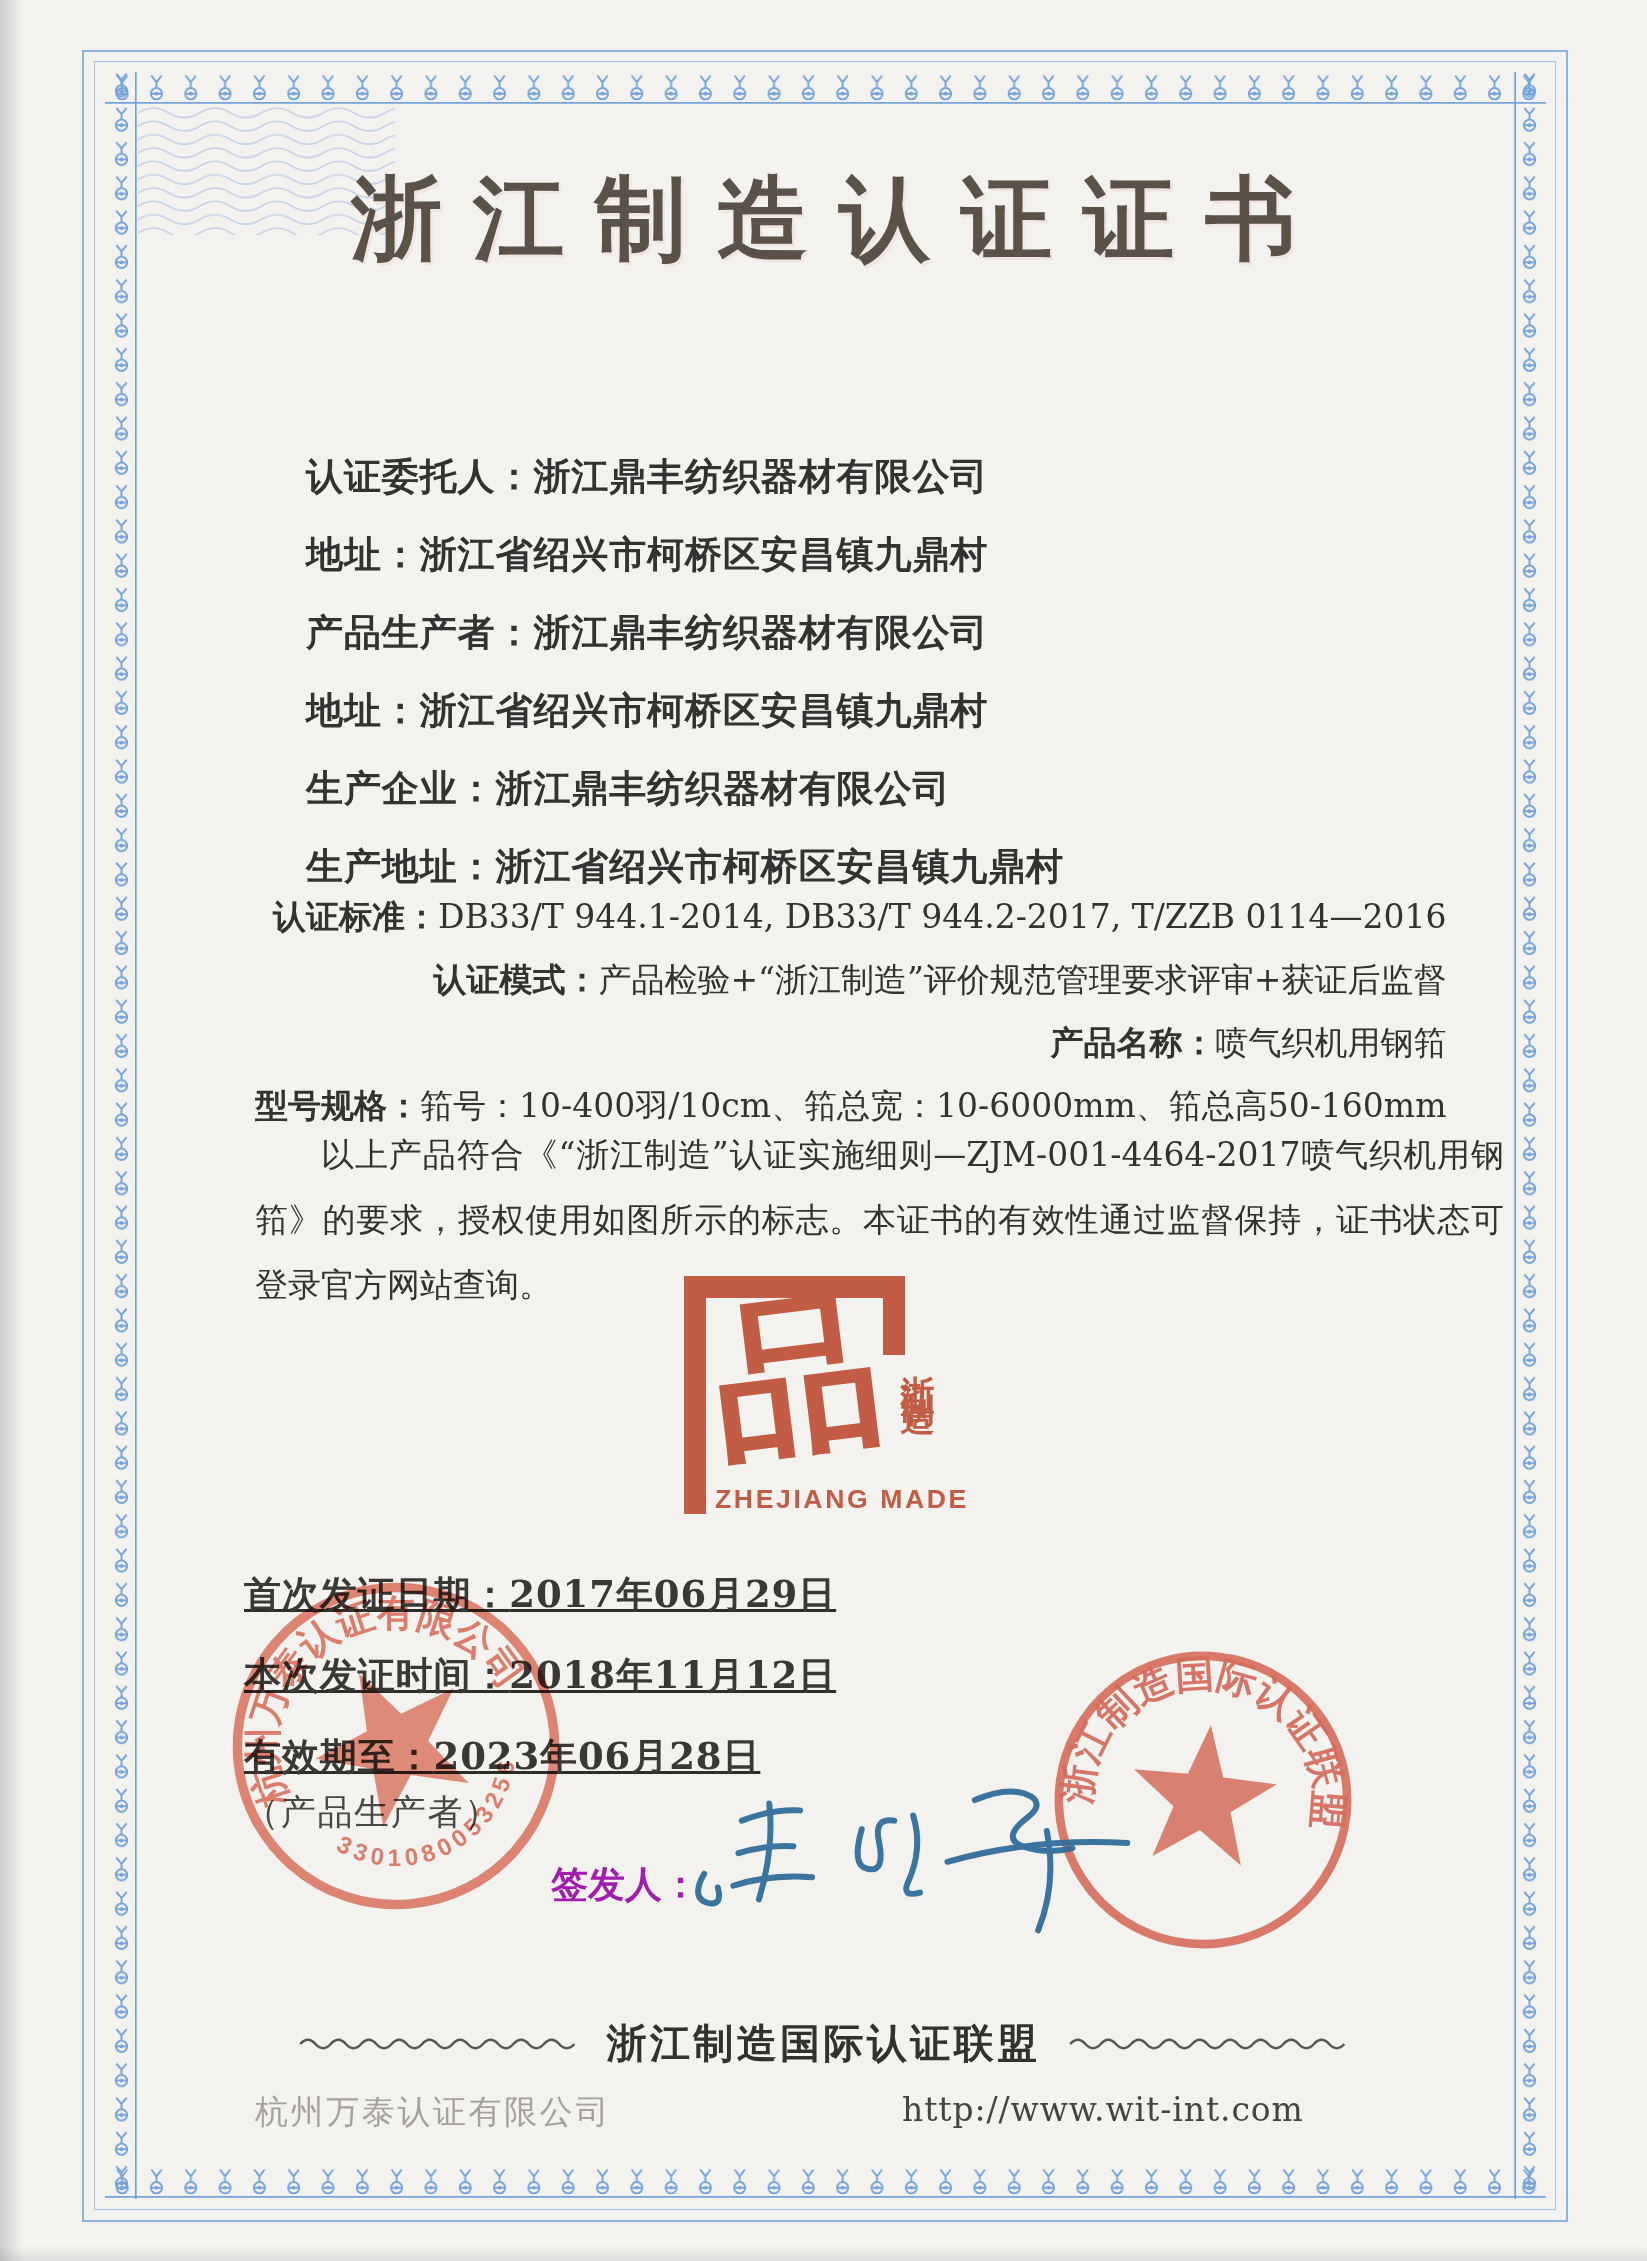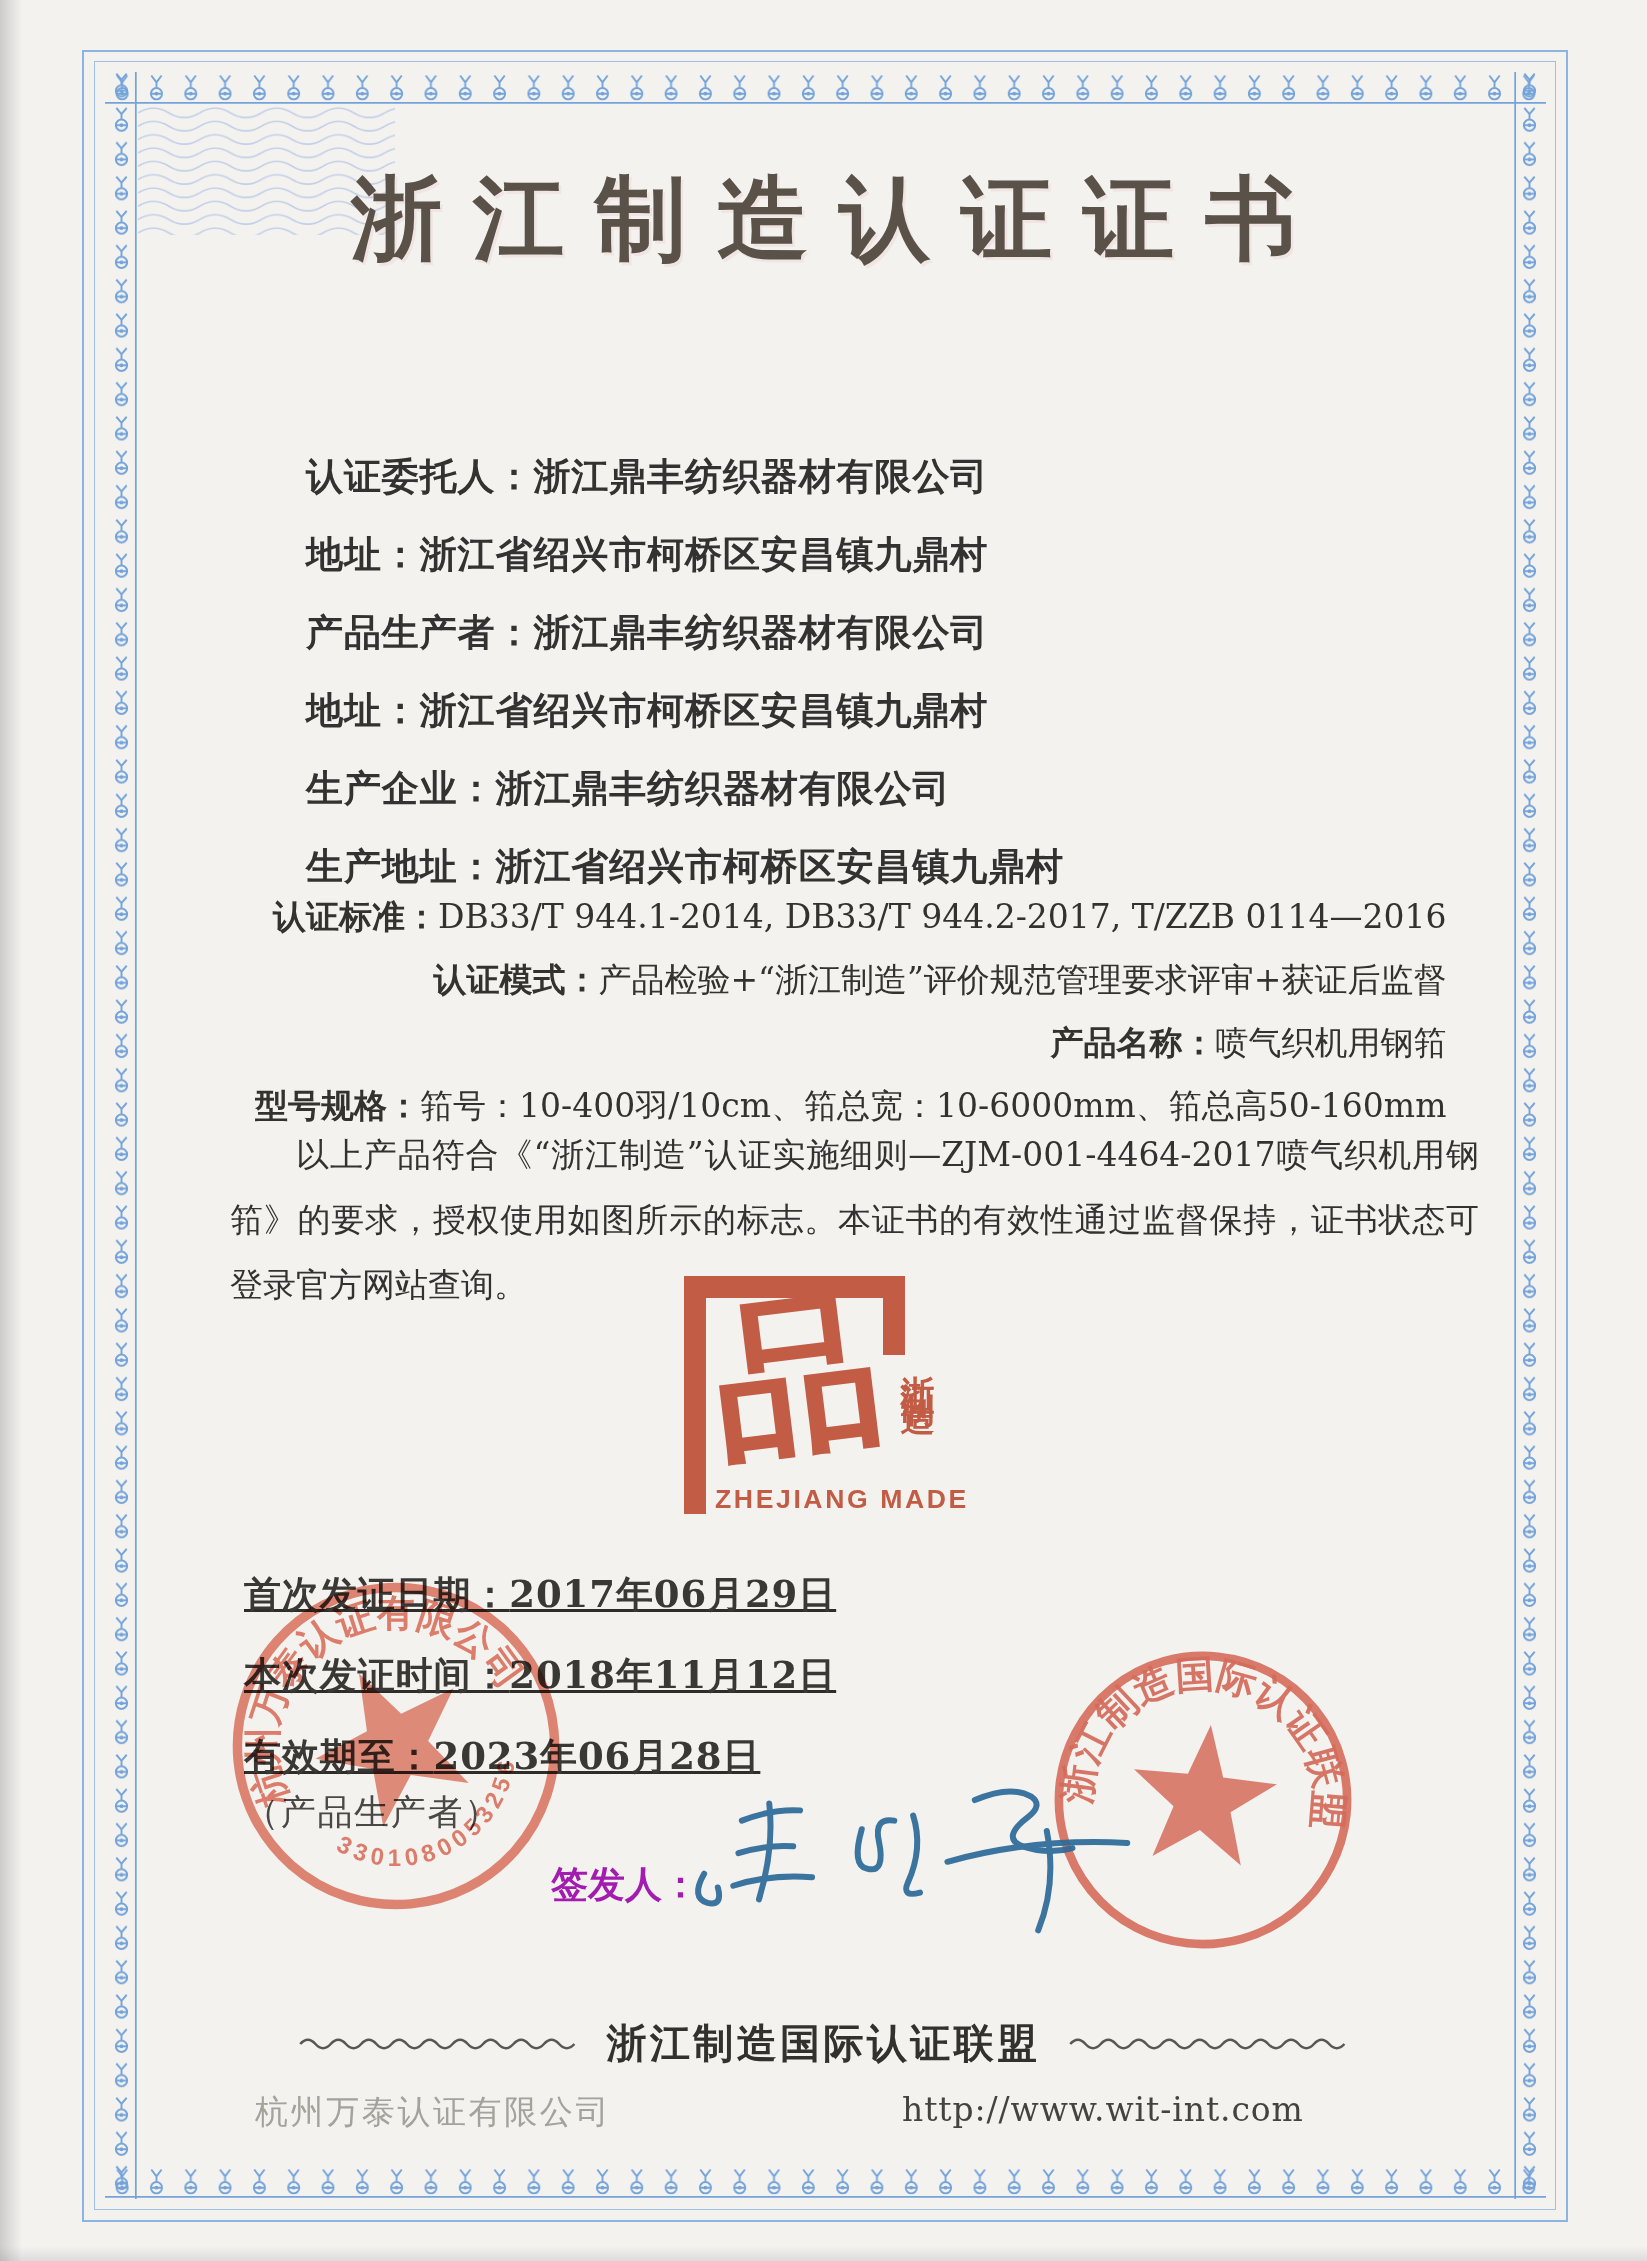--- a/index.html
+++ b/index.html
@@ -32,21 +32,21 @@
   .certno{position:absolute;top:341px;left:0;width:100%;text-align:center;
     font-family:"Liberation Sans", sans-serif;font-weight:700;font-size:39px;color:#3e3d3c;letter-spacing:1.7px;}
 
   .fields{position:absolute;left:258px;top:452px;margin-left:48px;}
   .frow{font-size:37px;font-weight:700;color:#343230;margin-bottom:28px;letter-spacing:0.9px;white-space:nowrap;}
 
   .specs{position:absolute;left:255px;top:895px;text-align:right;}
   .srow{font-size:33px;color:#34322f;margin-bottom:18px;white-space:nowrap;}
   .srow .lbl{font-weight:700;}
 
-  .statement{position:absolute;left:230px;top:1122px;width:1249px;font-size:33px;line-height:65px;
+  .statement{position:absolute;left:255px;top:1122px;width:1249px;font-size:33px;line-height:65px;
     text-align:justify;text-indent:2em;color:#343230;}
 
   
   .logo{position:absolute;left:679px;top:1276px;width:288px;height:254px;}
   .logo .bar{position:absolute;background:#c25c45;}
   .logo .bar.topb{left:5.1px;top:0;width:221px;height:22px;}
   .logo .bar.stub{left:204px;top:0;width:22px;height:79px;}
   .logo .bar.leftb{left:5.1px;top:0;width:22px;height:238px;}
   .logo .glyph{position:absolute;left:29px;top:1.7px;width:177px;height:194px;
     font-size:168px;line-height:194px;text-align:center;color:#c25c45;font-weight:700;

